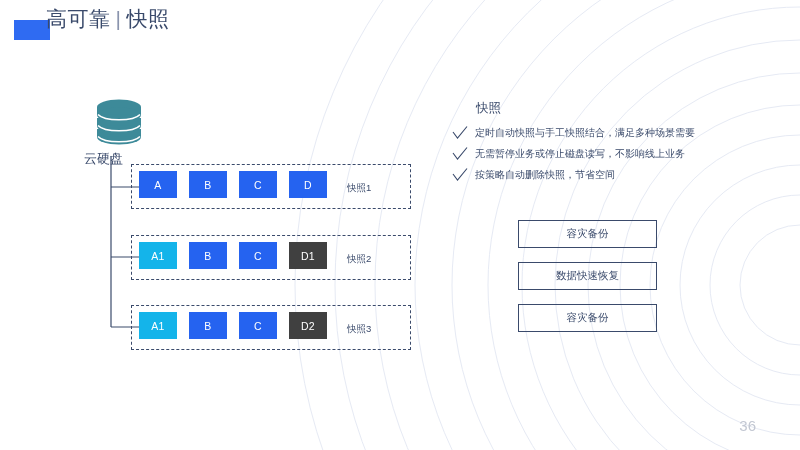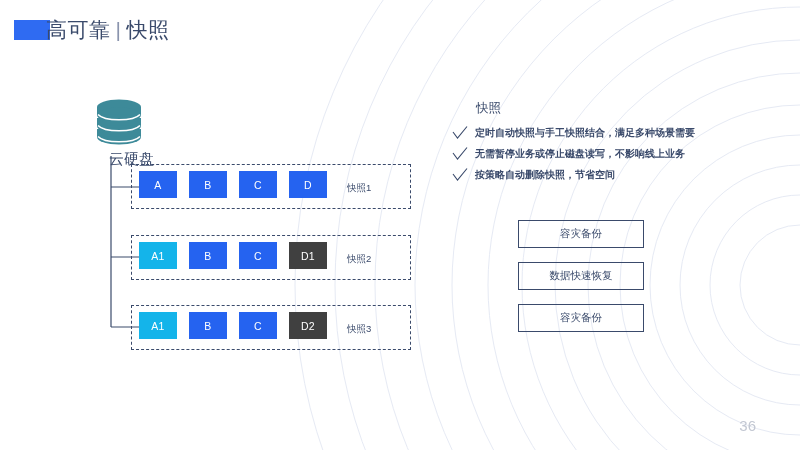--- a/index.html
+++ b/index.html
@@ -45,21 +45,21 @@
     position: absolute;
     left: 14px;
     top: 20px;
     width: 36px;
     height: 20px;
     background: #2f6bf2;
   }
   #page-title {
     position: absolute;
     left: 46px;
-    top: 16px;
+    top: 5px;
     font-size: 21px;
     color: #3a4a6b;
     letter-spacing: 0.5px;
     white-space: nowrap;
     font-weight: 400;
   }
   .title-sep {
     color: #8a94ad;
     font-weight: 300;
     padding: 0 5px;
@@ -70,22 +70,22 @@
     left: 84px;
     top: 98px;
     width: 70px;
     z-index: 2;
   }
   #disk-icon {
     display: block;
     margin: 0 auto;
   }
   #disk-label {
-    text-align: right;
-    font-size: 15px;
+    text-align: left;
+    font-size: 13px;
     color: #3a4a6b;
     margin-top: 2px;
     white-space: nowrap;
   }
   
   #connectors {
     position: absolute;
     left: 0;
     top: 0;
     width: 800px;
@@ -144,21 +144,20 @@
   #panel-heading {
     font-size: 12.5px;
     color: #3a4a6b;
     margin: 0 0 9px 24px;
     font-weight: 400;
   }
   .bullet-item {
     display: flex;
     align-items: flex-start;
     margin-bottom: 7px;
-    font-weight: bold;
   }
   .check-icon {
     width: 16px;
     height: 14px;
     flex: 0 0 16px;
     margin-right: 7px;
     margin-top: 0px;
   }
   .bullet-text {
     font-size: 10px;
@@ -167,21 +166,21 @@
     white-space: nowrap;
   }
   
   #tag-boxes {
     position: absolute;
     left: 518px;
     top: 220px;
     z-index: 3;
   }
   .tag-box {
-    width: 126px;
+    width: 139px;
     height: 28px;
     border: 1.5px solid #3a4a6b;
     display: flex;
     align-items: center;
     justify-content: center;
     font-size: 10.5px;
     color: #3a4a6b;
     margin-bottom: 14px;
     background: transparent;
     box-sizing: border-box;

